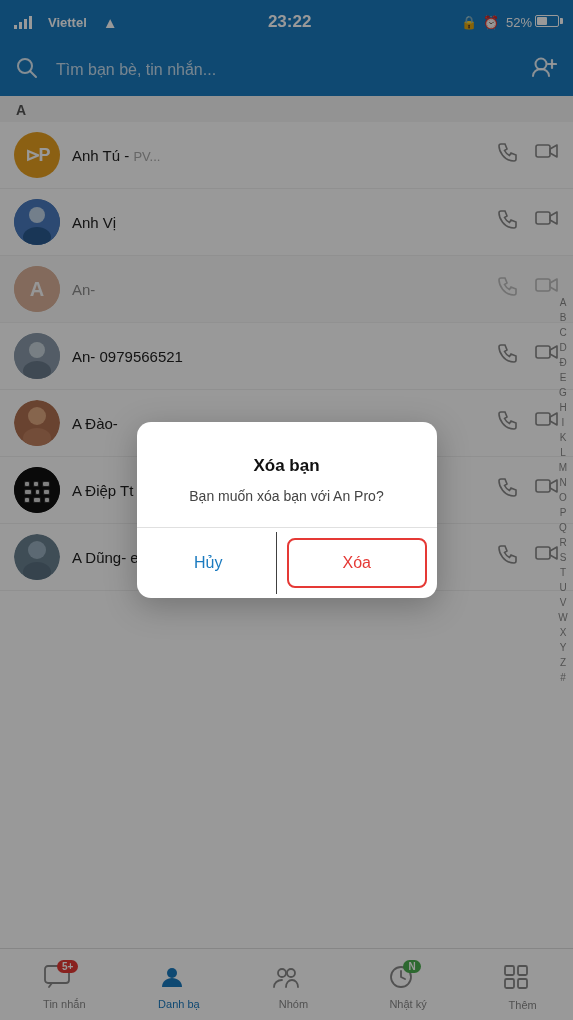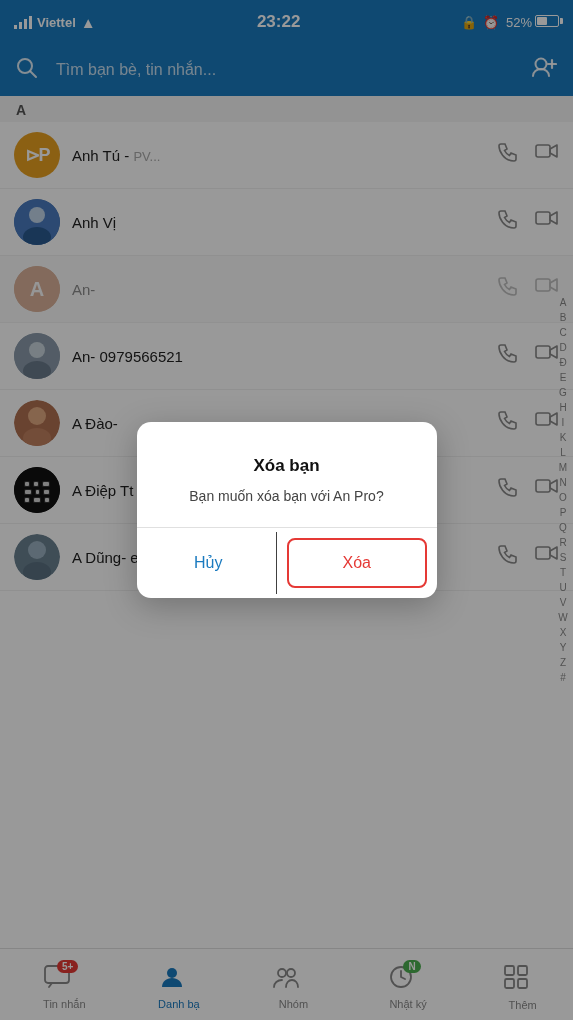--- a/index.html
+++ b/index.html
@@ -19,21 +19,21 @@
       height: 44px;
       display: flex;
       align-items: center;
       justify-content: space-between;
       padding: 0 14px;
       color: white;
     }
     .status-left {
       display: flex;
       align-items: center;
-      gap: 5px;
+      gap: 16px;
       font-size: 13px;
       font-weight: 600;
     }
     .signal-bars {
       display: flex;
       align-items: flex-end;
       gap: 2px;
       height: 14px;
     }
     .signal-bars span {

